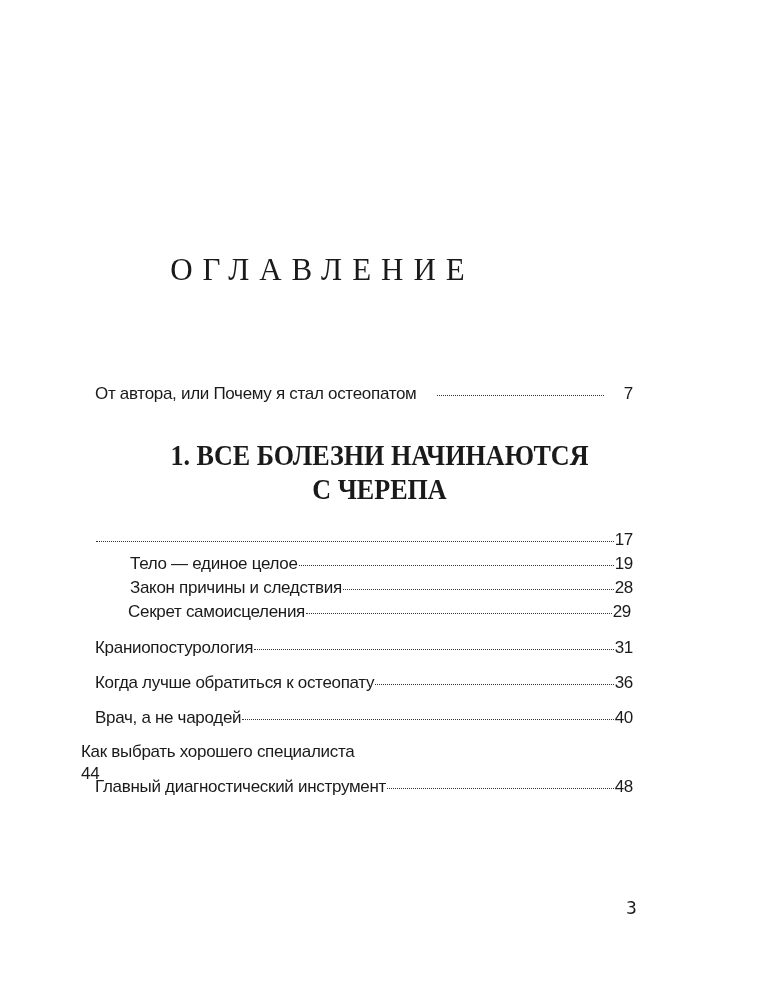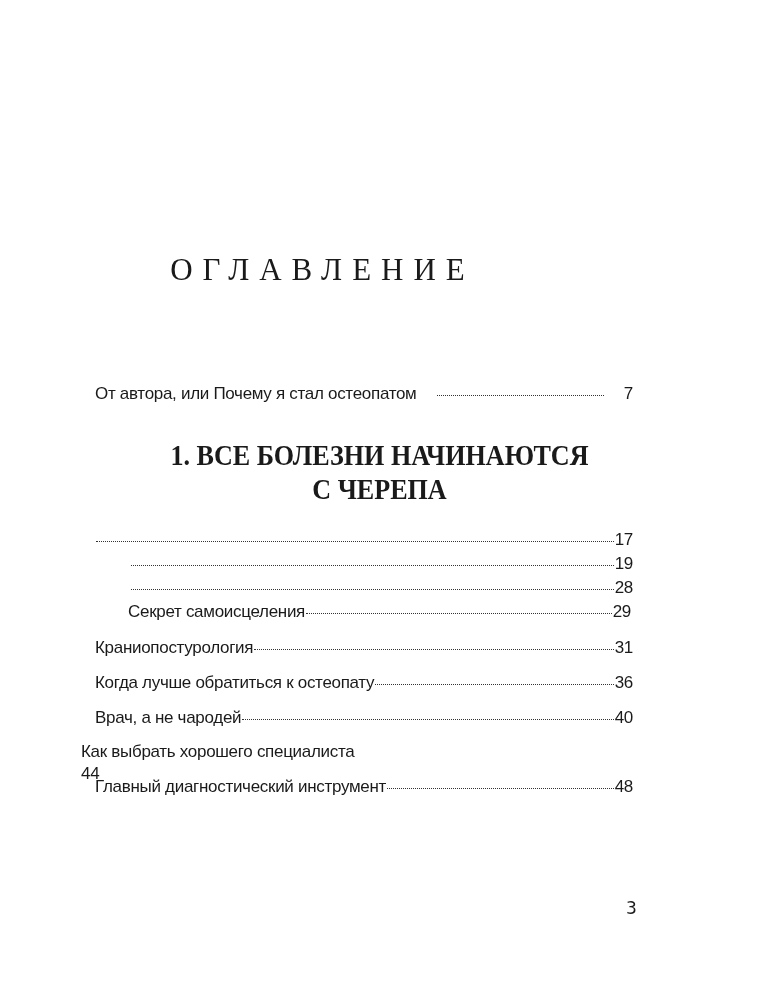--- a/index.html
+++ b/index.html
@@ -86,24 +86,26 @@
 <div class="chapter-title">
   <div>1. ВСЕ БОЛЕЗНИ НАЧИНАЮТСЯ</div>
   <div>С ЧЕРЕПА</div>
 </div>
 
 <div class="toc-row" style="top:530px; left:95px; width:538px;">
   <span class="leader"></span>
   <span class="page-num">17</span>
 </div>
 <div class="toc-row" style="top:554px; left:130px; width:503px;">
+  <span class="label">Тело — единое целое</span>
   <span class="leader"></span>
   <span class="page-num">19</span>
 </div>
 <div class="toc-row" style="top:578px; left:130px; width:503px;">
+  <span class="label">Закон причины и следствия</span>
   <span class="leader"></span>
   <span class="page-num">28</span>
 </div>
 <div class="toc-row" style="top:602px; left:128px; width:503px;">
   <span class="label">Секрет самоисцеления</span>
   <span class="leader"></span>
   <span class="page-num">29</span>
 </div>
 <div class="toc-row" style="top:638px; left:95px; width:538px;">
   <span class="label">Краниопостурология</span>

